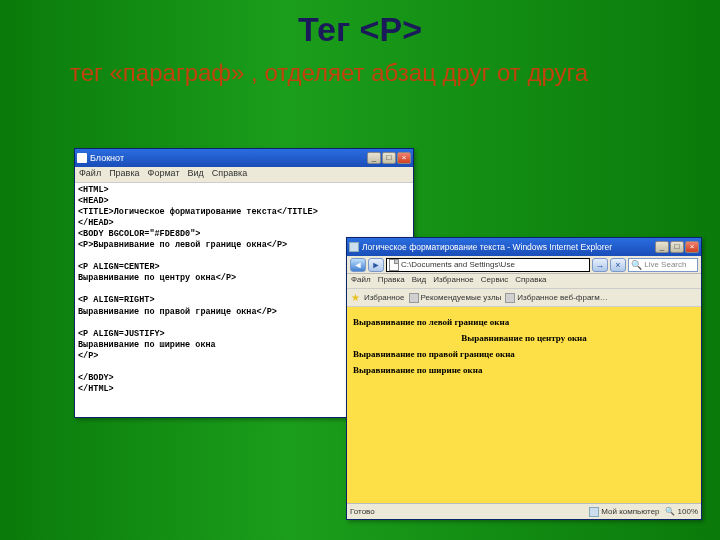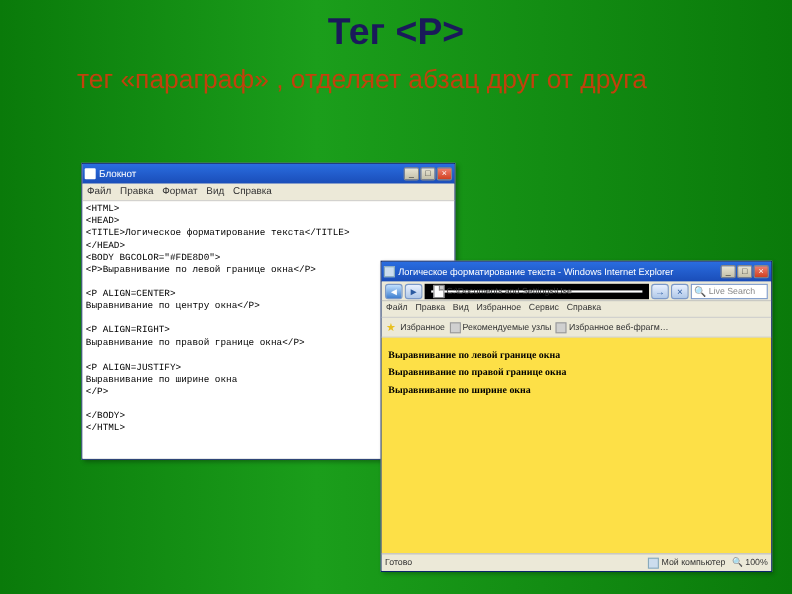--- a/index.html
+++ b/index.html
@@ -74,20 +74,21 @@
   .np-body {
     background: #fff;
     font-family: "Courier New", monospace;
     font-size: 8.5px;
     color: #000;
     padding: 2px 3px;
     white-space: pre-wrap;
     line-height: 1.3;
     height: calc(100% - 34px);
     overflow: hidden;
+    font-weight: bold;
   }
   
   .win-browser {
     position: absolute;
     left: 346px;
     top: 237px;
     width: 356px;
     height: 283px;
     background: #ece9d8;
     border: 1px solid #0a246a;
@@ -121,21 +122,21 @@
     font-size: 9px;
     text-align: center;
     line-height: 12px;
     color: #2a5aa0;
   }
   .navbtn.back { background: linear-gradient(to bottom,#c0e0ff,#4080d0); color:#fff;}
   .addr-input {
     flex: 1;
     height: 14px;
     background: #fff;
-    border: 6px solid #000000;
+    border: 1px solid #000000;
     font-size: 8px;
     padding: 0 2px;
     line-height: 12px;
     color: #333;
     display: flex;
     align-items: center;
     gap: 2px;
   }
   .search-input {
     width: 70px;
@@ -289,20 +290,21 @@
         <span class="sq"></span>
         <span>Рекомендуемые узлы</span>
       </span>
     <span class="toolitem">
         <span class="sq"></span>
         <span>Избранное веб-фрагм…</span>
       </span>
   </div>
   <div class="br-content" style="background:#fde047;">
     <div class="pl" style="text-align:left">Выравнивание по левой границе окна</div>
+    <div class="pl" style="text-align:center">Выравнивание по центру окна</div>
     <div class="pl" style="text-align:left">Выравнивание по правой границе окна</div>
     <div class="pl" style="text-align:justify">Выравнивание по ширине окна</div>
   </div>
   <div class="br-status">
     <span>Готово</span>
     <div class="st-right">
       <span class="box">
           <span class="ico"></span>
           <span>Мой компьютер</span>
         </span>

